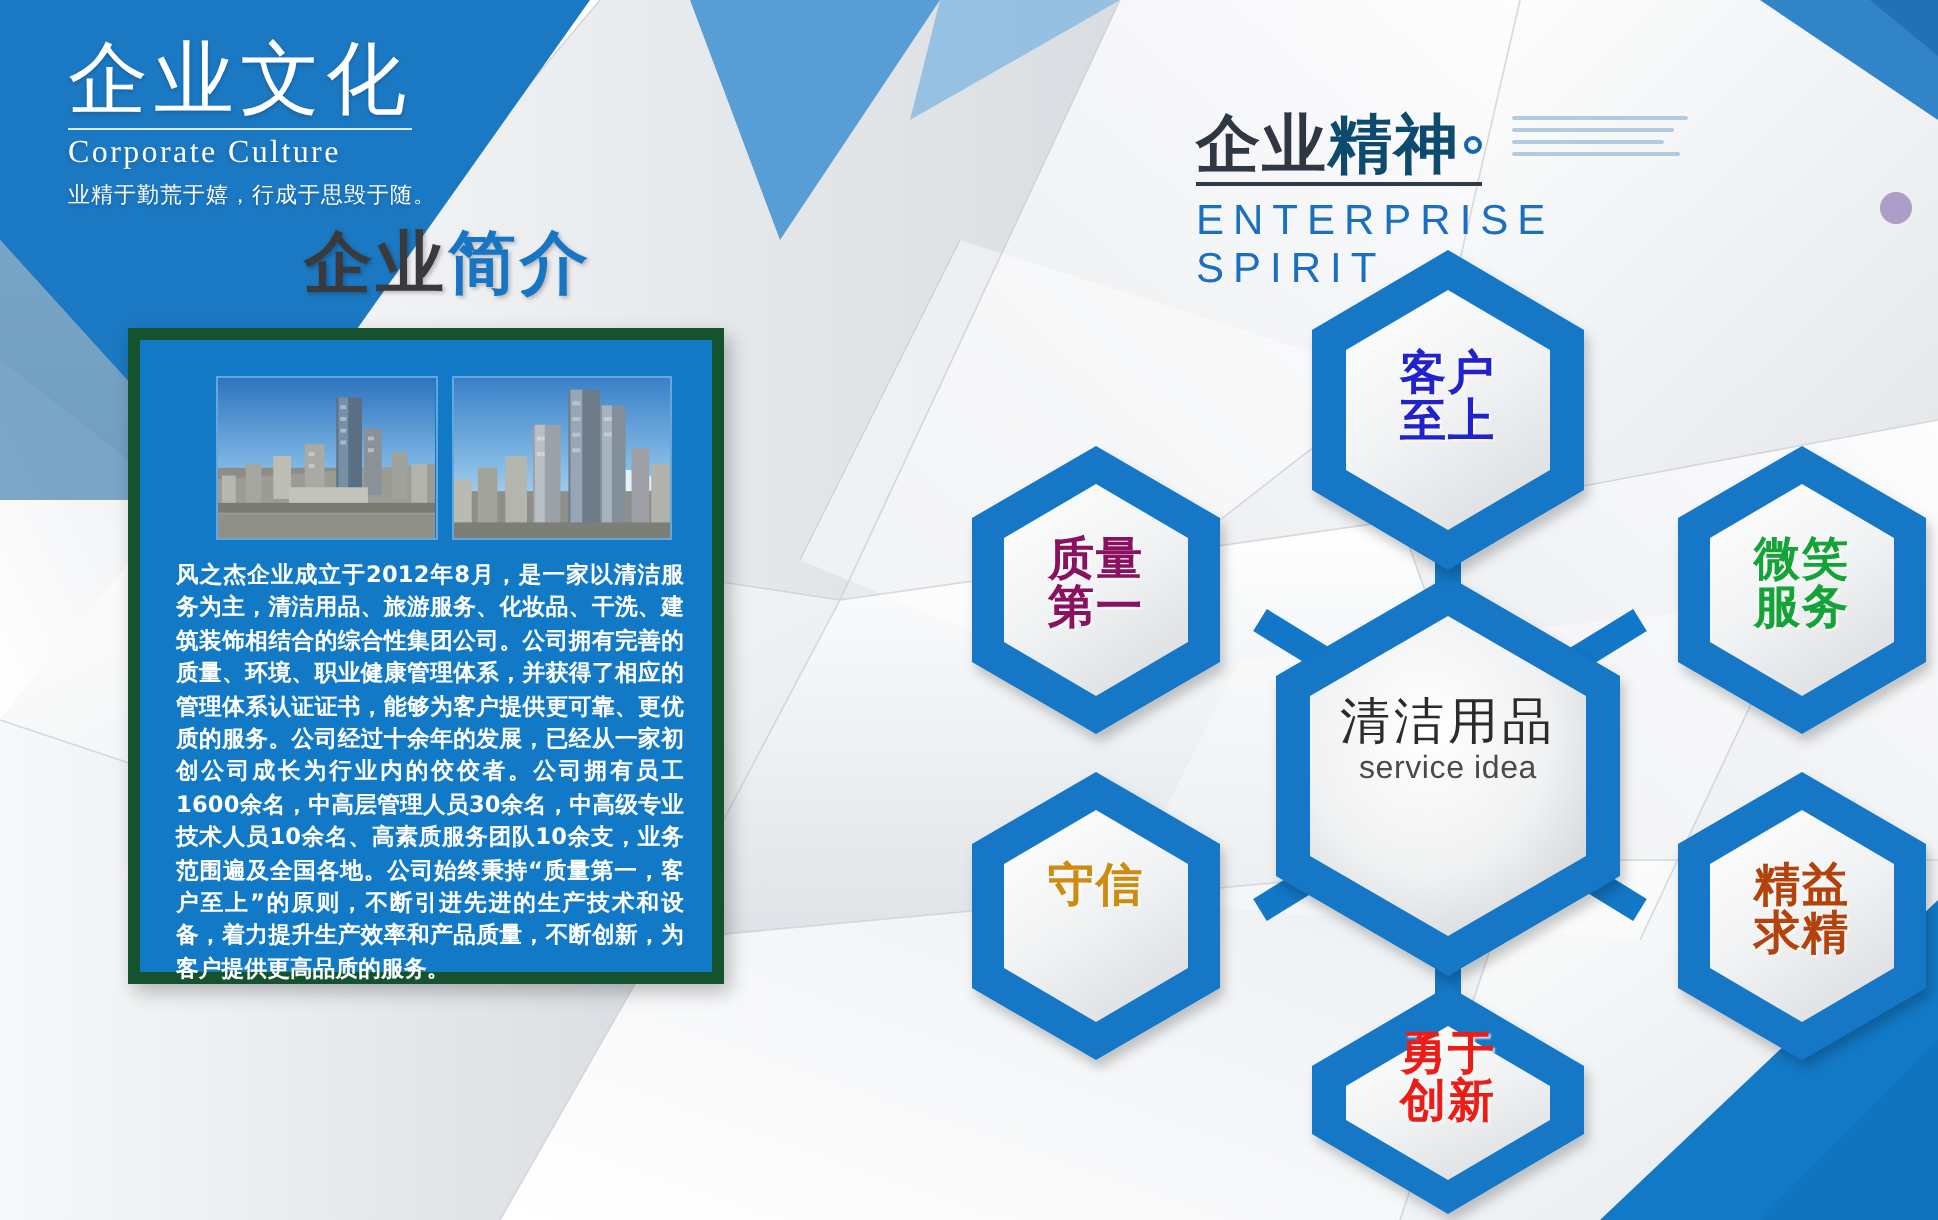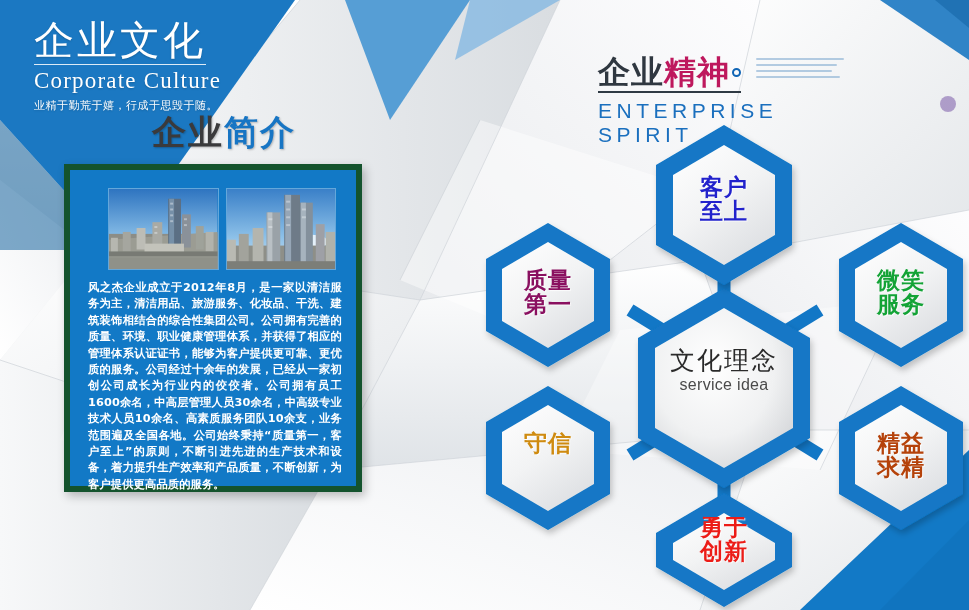--- a/index.html
+++ b/index.html
@@ -20,21 +20,21 @@
     text-shadow:0 1px 2px rgba(0,0,0,.18);
   }
   .banner-cn{
     font-size:40px;line-height:44px;letter-spacing:3px;font-weight:400;
     font-family:"DejaVu Sans",sans-serif;
     border-bottom:1px solid rgba(255,255,255,.85);
     display:inline-block;padding-bottom:2px;
   }
   .banner-en{
     font-family:"Liberation Serif","DejaVu Serif",serif;
-    font-size:23px;letter-spacing:1.2px;margin-top:3px;
+    font-size:16px;letter-spacing:1.2px;margin-top:3px;
   }
   .banner-sub{
     font-size:11px;letter-spacing:.5px;margin-top:4px;
     font-family:Liberation Mono, monospace;
   }
 
   
   .intro-heading{
     position:absolute;left:152px;top:112px;
     font-size:34px;line-height:40px;font-weight:700;letter-spacing:2px;
@@ -71,21 +71,21 @@
   }
 
   
   .spirit-head{position:absolute;left:598px;top:54px;width:250px;}
   .spirit-cn{
     font-size:32px;line-height:36px;font-weight:700;letter-spacing:1px;
     font-family:"DejaVu Sans",sans-serif;white-space:nowrap;
     border-bottom:2px solid #2f3a44;display:inline-block;padding-bottom:1px;
   }
   .spirit-cn .k{color:#2f3740;}
-  .spirit-cn .b{color:#be185d;}
+  .spirit-cn .b{color:#0c4a6e;}
   .spirit-dot{
     display:inline-block;width:9px;height:9px;border:2px solid #1065b5;
     border-radius:50%;vertical-align:6px;margin-left:2px;box-sizing:border-box;
   }
   .spirit-en{
     color:#1a6fbe;font-size:21px;letter-spacing:4.5px;margin-top:6px;
     font-weight:500;
   }
   .spirit-noise{
     position:absolute;left:158px;top:4px;width:88px;height:30px;
@@ -386,19 +386,19 @@
     <div class="hex-label outer-label" style="left:18px;top:326px;width:100px;color:#cf8b10;">
       <span class="l2">守信</span>
     </div>
 
     <div class="hex-label outer-label" style="left:18px;top:163px;width:100px;color:#8a1060;">
       <span class="l1">质量</span>
       <span class="l2">第一</span>
     </div>
 
     <div class="hex-label" style="left:164px;top:243px;width:160px;">
-      <div class="center-cn">文化理念</div>
+      <div class="center-cn">清洁用品</div>
       <div class="center-en">service idea</div>
     </div>
 
   </div>
 
 </div>
 
 </body></html>

